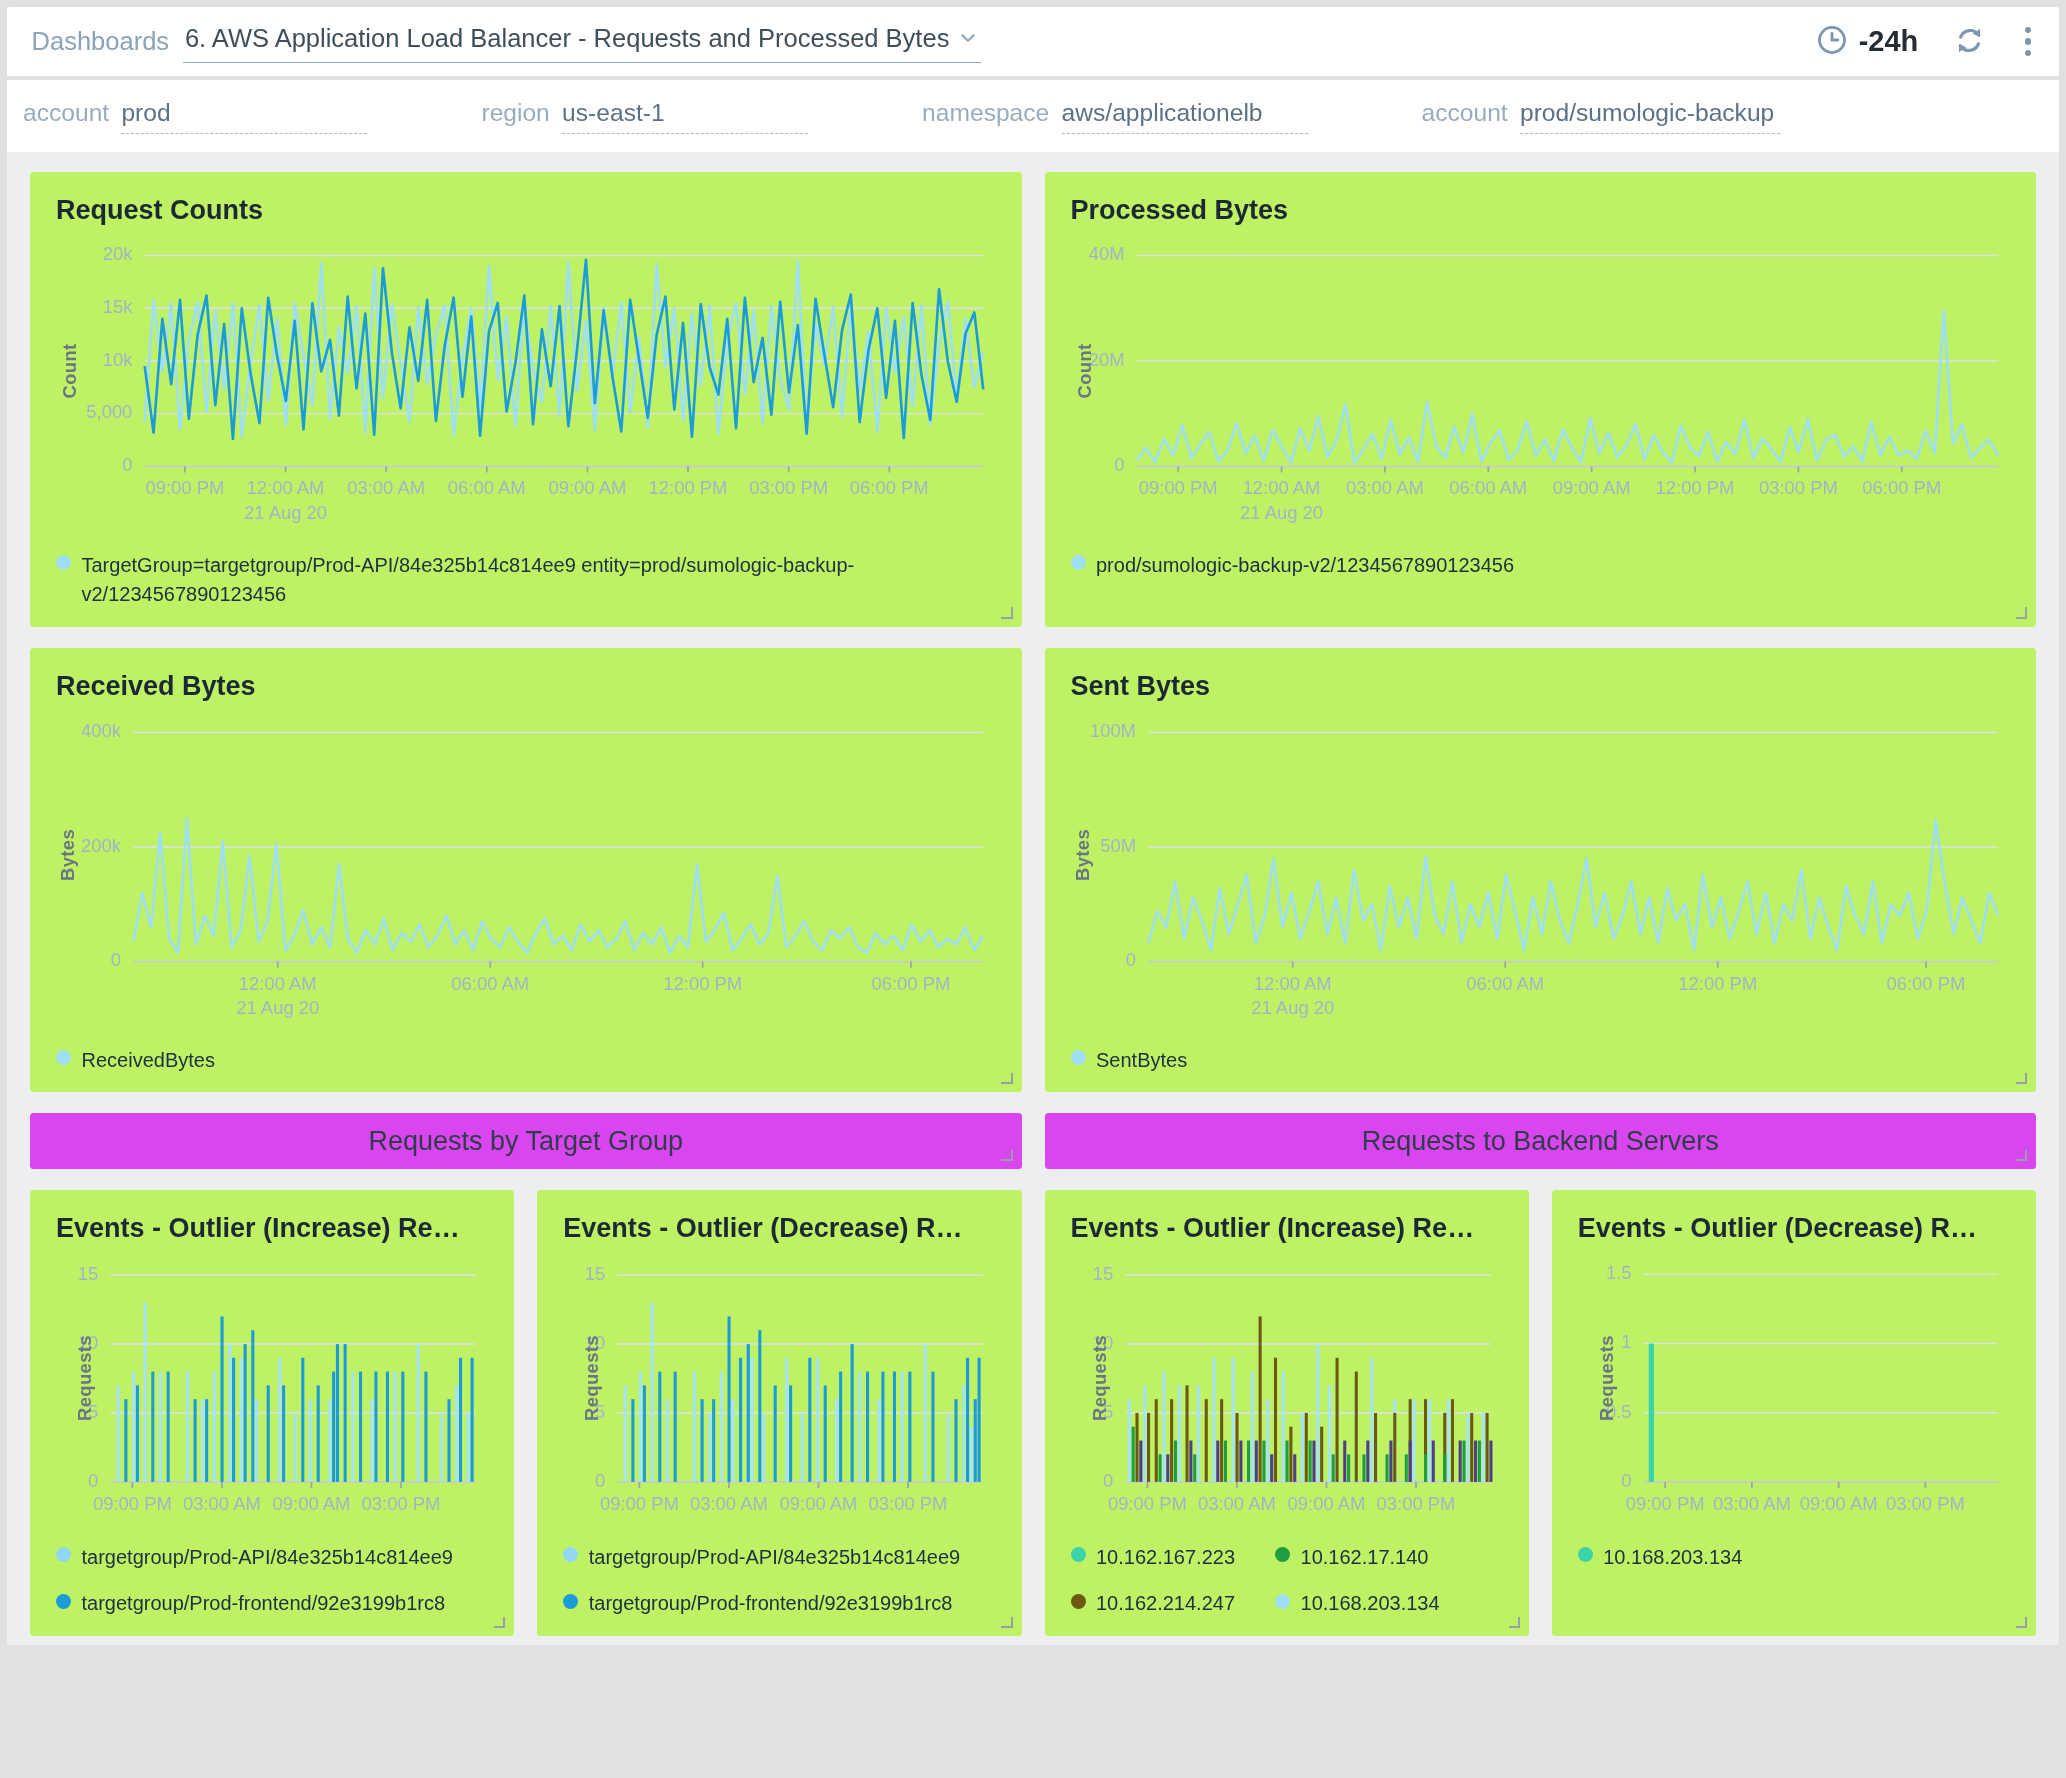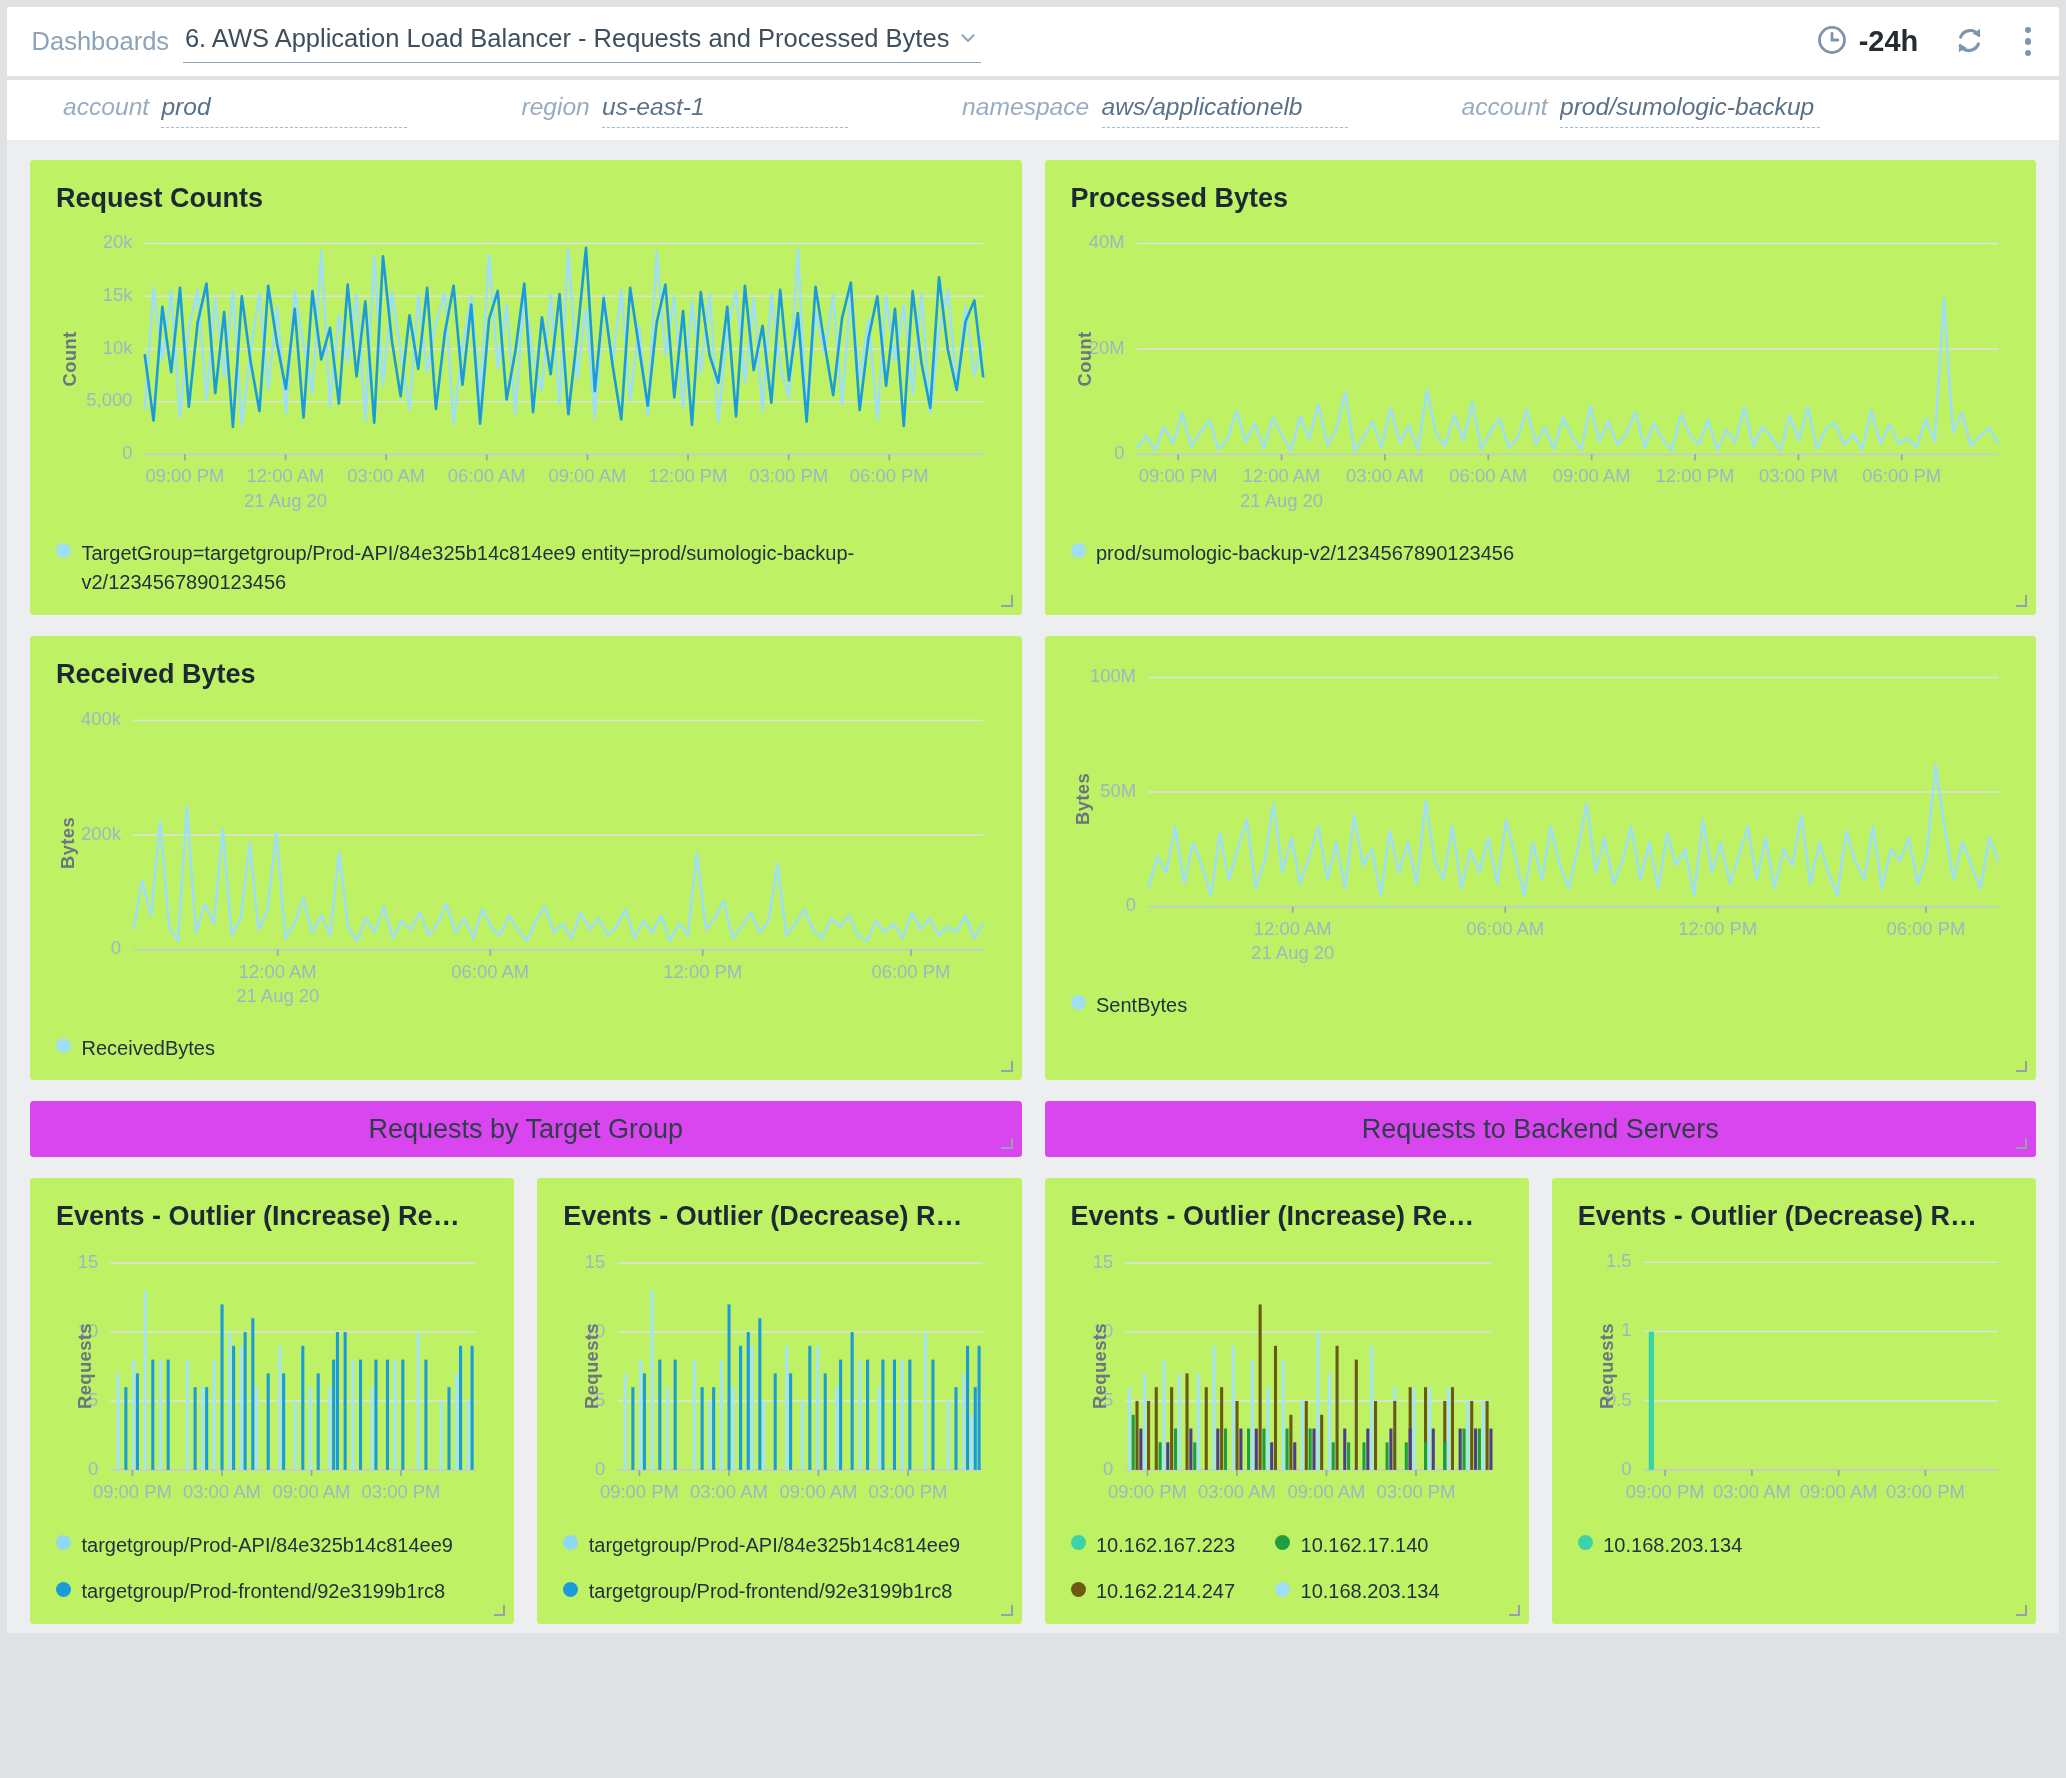--- a/index.html
+++ b/index.html
@@ -23,22 +23,22 @@
   }
   .dash-title { color:#3e4e5b; font-size:25.5px; white-space:nowrap; }
   .chev svg { display:block; }
   .top-right { margin-left:auto; display:flex; align-items:center; gap:35px; }
   .time-group { display:flex; align-items:center; gap:10.5px; }
   .t24 { font-size:29px; font-weight:bold; color:#242d34; }
   .kebab { display:flex; flex-direction:column; gap:5.3px; padding:3.5px; }
   .kebab i { width:6.1px; height:6.1px; border-radius:50%; background:#7d96ad; }
   
   .filterbar {
-    background:#fff; height:60px; margin-top:4.4px;
-    display:flex; align-items:center; padding:0 56px; gap:114px;font-style:italic;
+    background:#fff; height:72px; margin-top:4.4px;
+    display:flex; align-items:center; padding:0 16px; gap:114px;
   }
   .filter { display:flex; align-items:baseline; gap:12.3px; }
   .fl { color:#98acc0; font-size:24.6px; }
   .fv {
     color:#5b7186; font-size:24.6px; white-space:nowrap;
     border-bottom:1.8px dashed #a7b9cb; padding:0 5.3px 6.1px 0; min-width:246px;
   }
   .fv.trunc { max-width:263px; overflow:hidden; }
   
   .dash { padding:19.3px 23px 8.8px; display:flex; flex-direction:column; gap:21px;
@@ -244,20 +244,21 @@
       </div>
       <div class="legend">
           <div class="legend-item">
             <span class="dot" style="background: rgb(158, 223, 246);"></span>
             <span>ReceivedBytes</span>
           </div>
         </div>
       <span class="rh"></span>
     </div>
     <div class="panel">
+      <h3>Sent Bytes</h3>
       <div class="chart-wrap c-md">
           <span class="ylab">Bytes</span>
         <svg class="chart" viewBox="0 0 1070 352">
             <line x1="88" y1="21.04761904761906" x2="1056" y2="21.04761904761906" stroke="#dce1e6" stroke-width="1.6"></line>
             <text x="74" y="21.04761904761906" text-anchor="end" dominant-baseline="middle" fill="#a2b4c6" font-size="21">100M</text>
             <line x1="88" y1="151.52380952380952" x2="1056" y2="151.52380952380952" stroke="#dce1e6" stroke-width="1.6"></line>
             <text x="74" y="151.52380952380952" text-anchor="end" dominant-baseline="middle" fill="#a2b4c6" font-size="21">50M</text>
             <text x="74" y="282" text-anchor="end" dominant-baseline="middle" fill="#a2b4c6" font-size="21">0</text>
             <line x1="88" y1="282" x2="1056" y2="282" stroke="#c4cbd2" stroke-width="2"></line>
             <line x1="252.56" y1="282" x2="252.56" y2="289" stroke="#9aa5af" stroke-width="2"></line>

